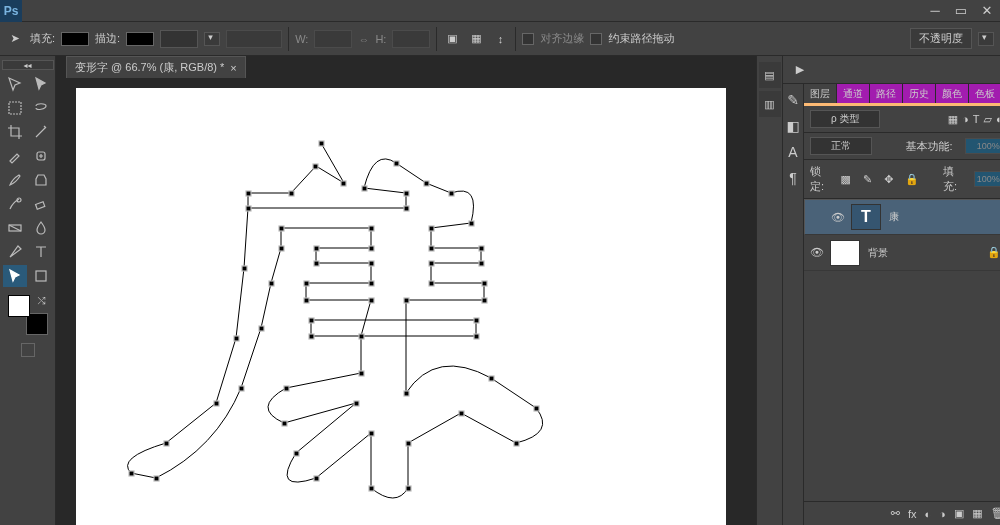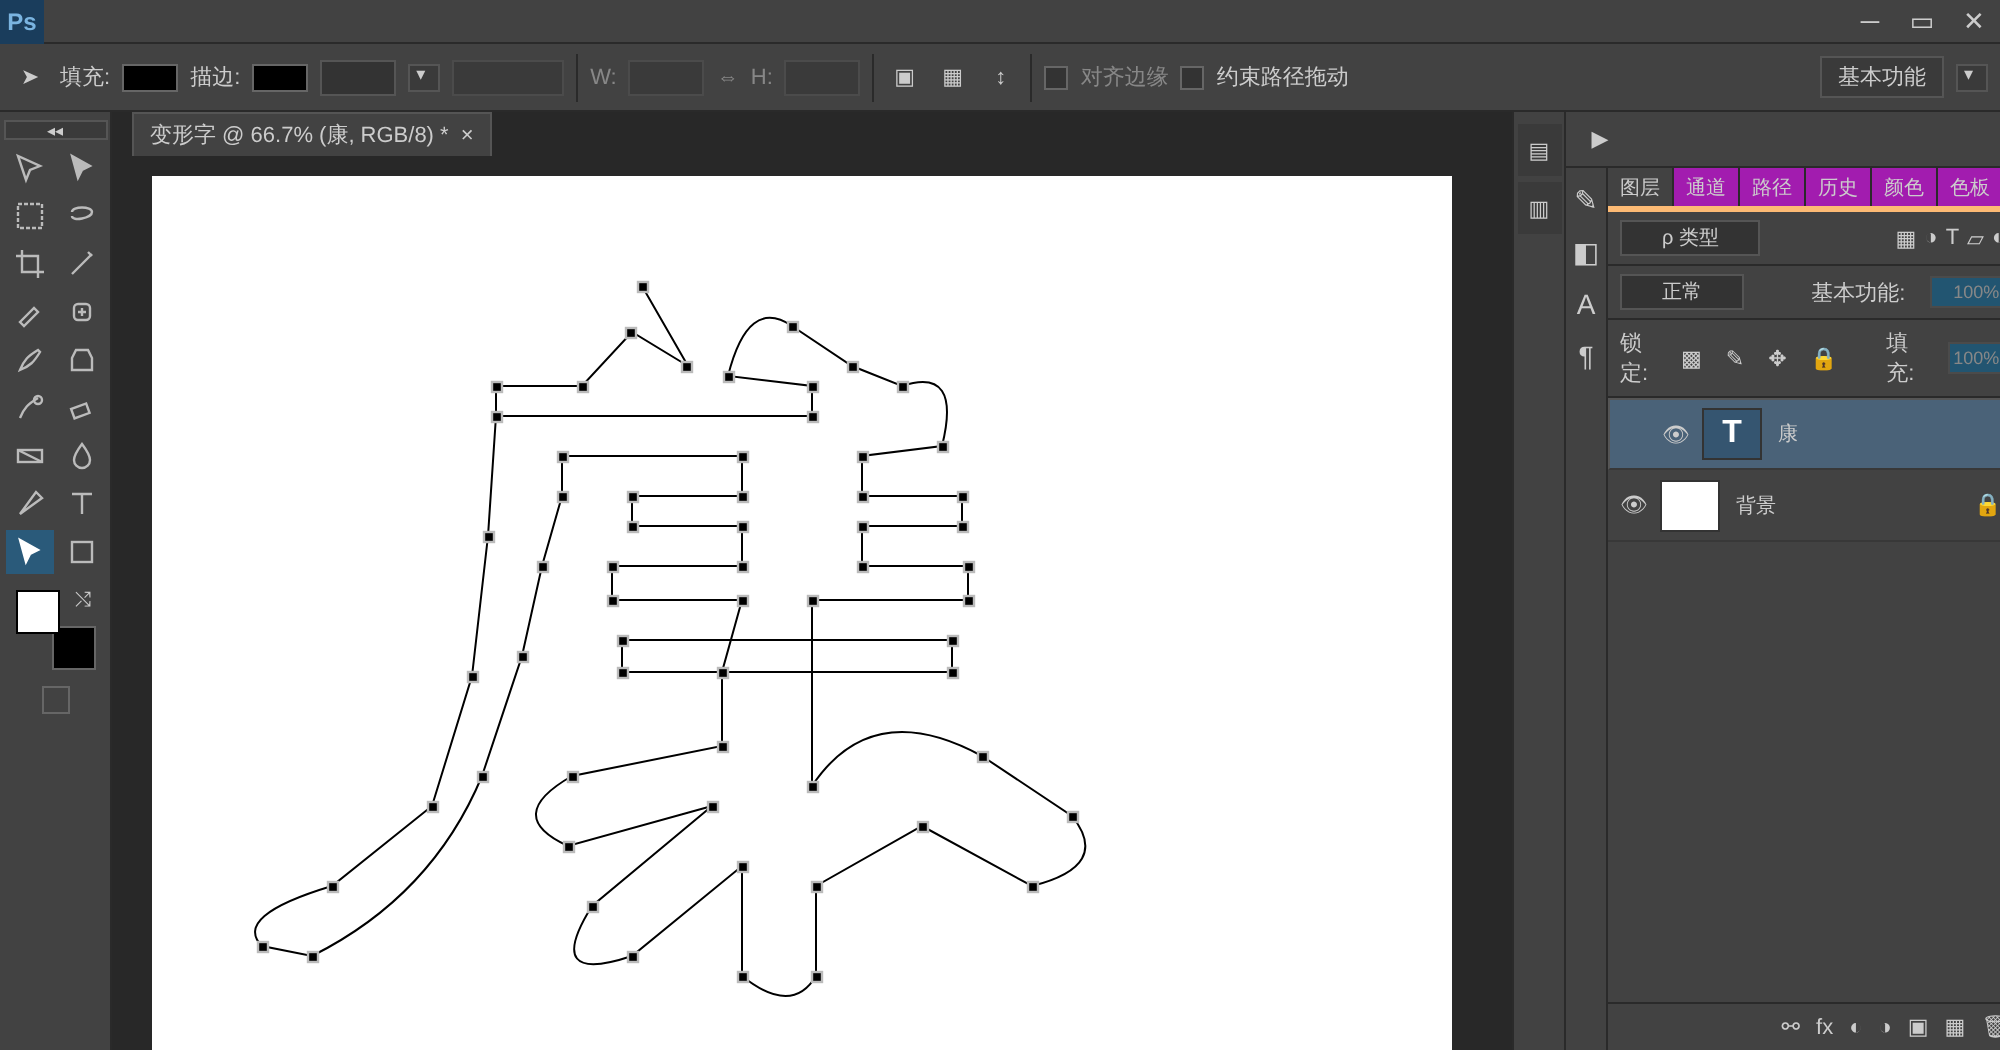--- a/index.html
+++ b/index.html
@@ -100,21 +100,21 @@
     <div class="strokeW dim"></div>
     <div class="sep"></div>
     <div class="sm-icon">▣</div>
     <div class="sm-icon">▦</div>
     <div class="sm-icon">↕</div>
     <div class="sep"></div>
     <div class="chk"></div>
     <span class="dim">对齐边缘</span>
     <div class="chk"></div>
     <span>约束路径拖动</span>
-    <div class="optbtn">基本功能</div>
+    <div class="optbtn">不透明度</div>
     <div class="dd"></div>
   </div>
 
   <div class="main">
 
     <div class="toolbox">
       <div class="collapse">◂◂</div>
       <div class="toolgrid">
         <div class="tool">
             <svg viewBox="0 0 16 16">

